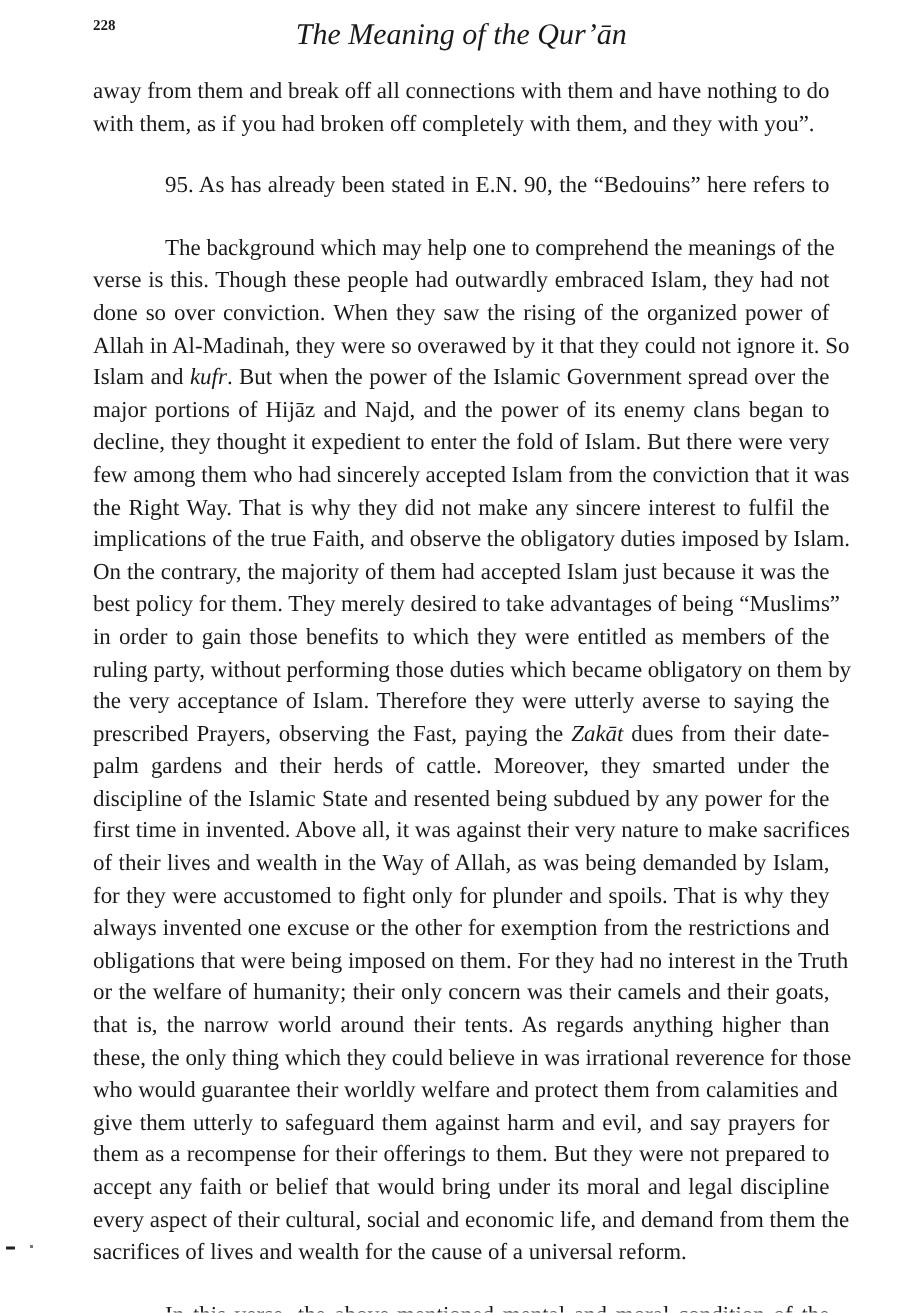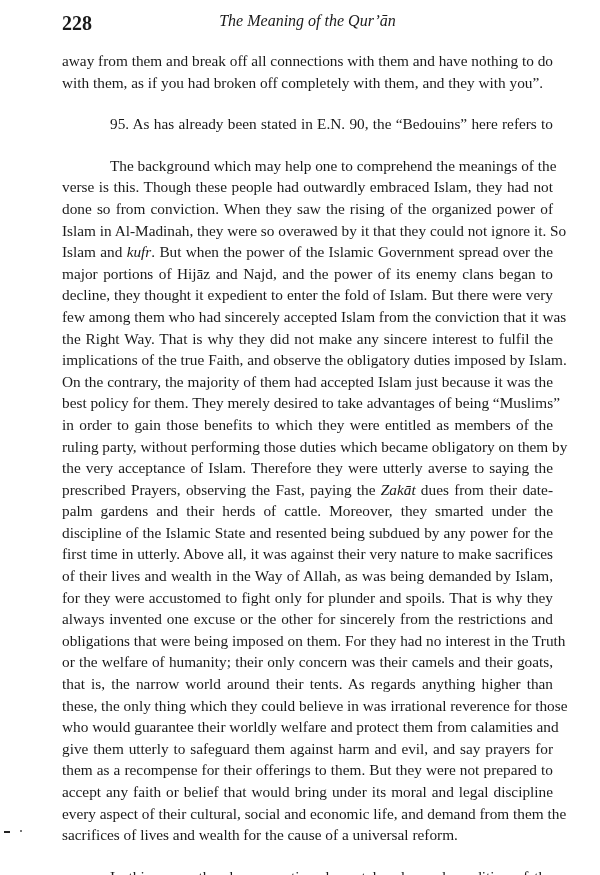--- a/index.html
+++ b/index.html
@@ -3,22 +3,22 @@
 <meta charset="utf-8">
 <style>
   html, body { margin: 0; padding: 0; }
   body {
     width: 600px; height: 875px; background: #ffffff; overflow: hidden;
     font-family: "Liberation Serif", "DejaVu Serif", serif; color: #1a1a1a;
     position: relative;
   }
   .page { position: absolute; left: 0; top: 0; width: 600px; height: 875px; }
   .header { position: absolute; top: 12px; left: 62px; width: 491px; height: 22px; }
-  .page-num { position: absolute; left: 0; top: 0; font-weight: bold; font-size: 20px; }
-  .running-title { position: absolute; left: 0; right: 0; top: 0; text-align: center; font-style: italic; font-size: 16px; }
+  .page-num { position: absolute; left: 0; top: 0; font-weight: bold; font-size: 10px; }
+  .running-title { position: absolute; left: 0; right: 0; top: 0; text-align: center; font-style: italic; font-size: 20px; }
   .body-text { position: absolute; left: 62px; top: 50px; width: 491px; font-size: 15.3px; line-height: 21.6px; }
   .para { margin: 0; text-align: justify; }
   .para + .para { margin-top: 20px; }
   .line { display: block; text-align: justify; text-align-last: justify; white-space: nowrap; }
   .line.last { text-align-last: left; }
   .margin-mark { position: absolute; left: 4px; top: 831px; width: 6px; height: 2px; background: #222; }
   .margin-dot { position: absolute; left: 20px; top: 830px; width: 2px; height: 2px; background: #777; }
 </style>
 </head>
 <body>
@@ -33,40 +33,40 @@
       <div class="para">
         <span class="line">away from them and break off all connections with them and have nothing to do</span>
         <span class="line last">with them, as if you had broken off completely with them, and they with you”.</span>
       </div>
       <div class="para">
         <span class="line" style="padding-left: 48px;">95. As has already been stated in E.N. 90, the “Bedouins” here refers to</span>
       </div>
       <div class="para">
         <span class="line" style="padding-left: 48px;">The background which may help one to comprehend the meanings of the</span>
         <span class="line">verse is this. Though these people had outwardly embraced Islam, they had not</span>
-        <span class="line">done so from conviction. When they saw the rising of the organized power of</span>
-        <span class="line">Islam in Al-Madinah, they were so overawed by it that they could not ignore it. So</span>
+        <span class="line">done so over conviction. When they saw the rising of the organized power of</span>
+        <span class="line">Allah in Al-Madinah, they were so overawed by it that they could not ignore it. So</span>
         <span class="line">Islam and <i>kufr</i>. But when the power of the Islamic Government spread over the</span>
         <span class="line">major portions of Hijāz and Najd, and the power of its enemy clans began to</span>
         <span class="line">decline, they thought it expedient to enter the fold of Islam. But there were very</span>
         <span class="line">few among them who had sincerely accepted Islam from the conviction that it was</span>
         <span class="line">the Right Way. That is why they did not make any sincere interest to fulfil the</span>
         <span class="line">implications of the true Faith, and observe the obligatory duties imposed by Islam.</span>
         <span class="line">On the contrary, the majority of them had accepted Islam just because it was the</span>
         <span class="line">best policy for them. They merely desired to take advantages of being “Muslims”</span>
         <span class="line">in order to gain those benefits to which they were entitled as members of the</span>
         <span class="line">ruling party, without performing those duties which became obligatory on them by</span>
         <span class="line">the very acceptance of Islam. Therefore they were utterly averse to saying the</span>
         <span class="line">prescribed Prayers, observing the Fast, paying the <i>Zakāt</i> dues from their date-</span>
         <span class="line">palm gardens and their herds of cattle. Moreover, they smarted under the</span>
         <span class="line">discipline of the Islamic State and resented being subdued by any power for the</span>
-        <span class="line">first time in utterly. Above all, it was against their very nature to make sacrifices</span>
+        <span class="line">first time in invented. Above all, it was against their very nature to make sacrifices</span>
         <span class="line">of their lives and wealth in the Way of Allah, as was being demanded by Islam,</span>
         <span class="line">for they were accustomed to fight only for plunder and spoils. That is why they</span>
-        <span class="line">always invented one excuse or the other for sincerely from the restrictions and</span>
+        <span class="line">always invented one excuse or the other for exemption from the restrictions and</span>
         <span class="line">obligations that were being imposed on them. For they had no interest in the Truth</span>
         <span class="line">or the welfare of humanity; their only concern was their camels and their goats,</span>
         <span class="line">that is, the narrow world around their tents. As regards anything higher than</span>
         <span class="line">these, the only thing which they could believe in was irrational reverence for those</span>
         <span class="line">who would guarantee their worldly welfare and protect them from calamities and</span>
         <span class="line">give them utterly to safeguard them against harm and evil, and say prayers for</span>
         <span class="line">them as a recompense for their offerings to them. But they were not prepared to</span>
         <span class="line">accept any faith or belief that would bring under its moral and legal discipline</span>
         <span class="line">every aspect of their cultural, social and economic life, and demand from them the</span>
         <span class="line last">sacrifices of lives and wealth for the cause of a universal reform.</span>

